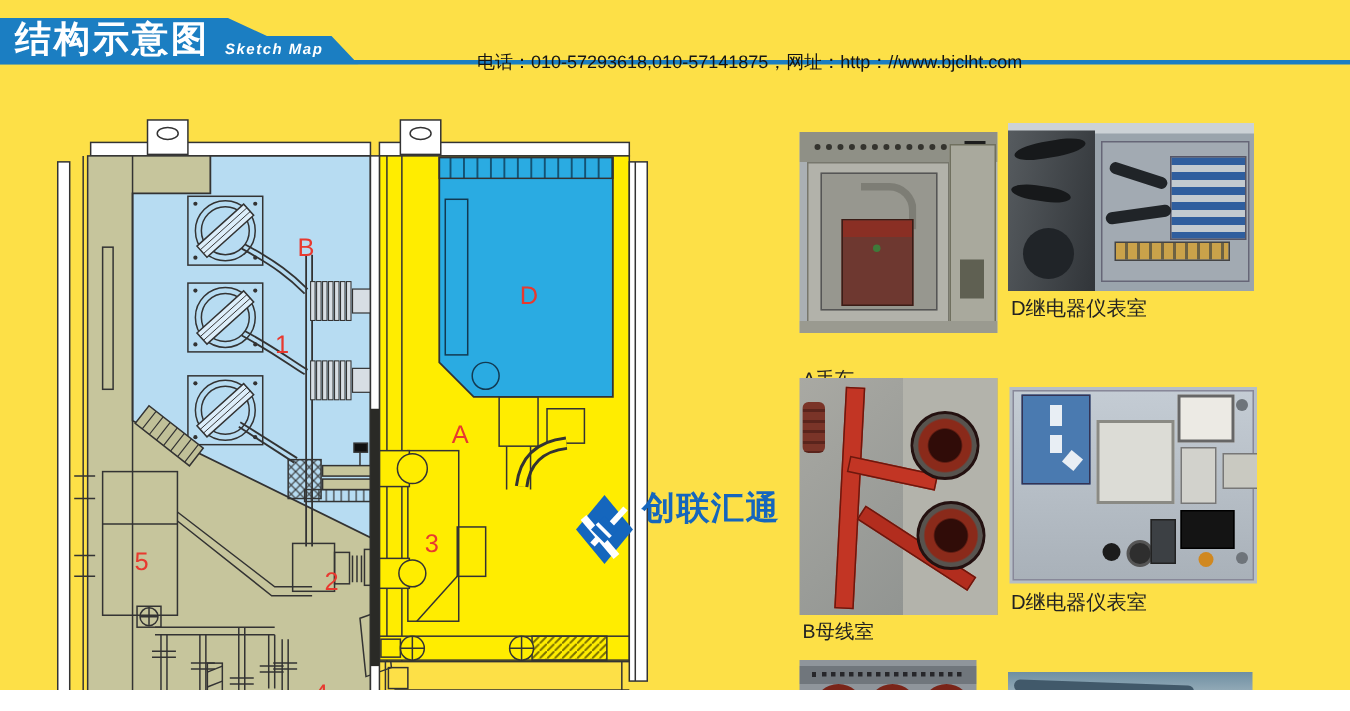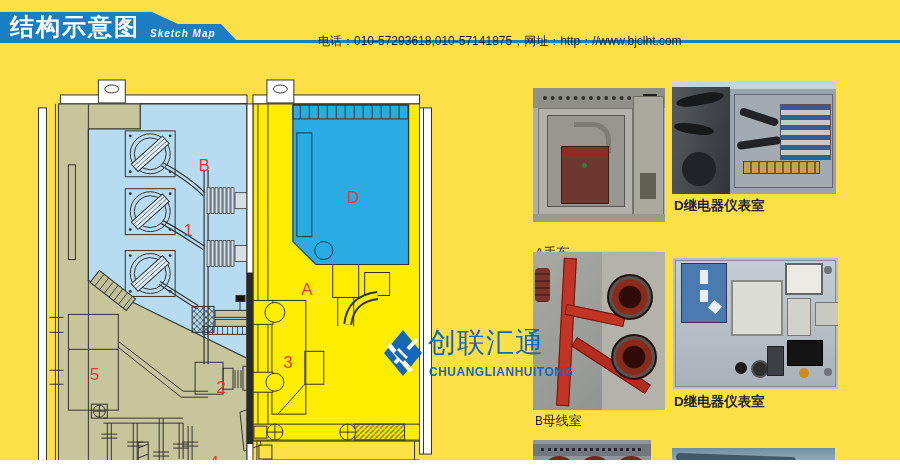--- a/index.html
+++ b/index.html
@@ -12,21 +12,21 @@
          color:#fff;font-weight:700;letter-spacing:2px;}
   .subtitle{position:absolute;left:150px;top:16px;font-size:10px;font-style:italic;
             font-weight:700;color:#fff;letter-spacing:1px;text-align:center;}
   .underline{position:absolute;left:0;top:40px;width:900px;height:3px;background:#1b7ec2;}
   .contact{position:absolute;left:318px;top:17px;font-size:12px;font-weight:400;color:#141414;margin-top:16px;}
   
   .diagram{position:absolute;left:35px;top:75px;width:400px;height:399px;}
   
   .photo{position:absolute;overflow:hidden;background:#aab0b4;}
   .cap{position:absolute;font-size:13px;color:#222;}
-  .cap.b{font-weight:700;font-size:13.5px;}
+  .cap.b{font-weight:400;font-size:13.5px;}
   
   .pa-top{position:absolute;top:0;left:0;right:0;height:20px;background:#8f9086;}
   .pa-knobs{position:absolute;top:8px;left:10px;width:96px;border-top:4px dotted #34342e;}
   .pa-disp{position:absolute;top:6px;left:110px;width:14px;height:9px;background:#1d1d1d;}
   .pa-frame{position:absolute;top:20px;left:5px;width:93px;height:106px;background:#b2b2aa;border:1px solid #77776d;}
   .pa-open{position:absolute;top:6px;left:8px;width:76px;height:90px;background:#97978f;border:1px solid #555;}
   .pa-duct{position:absolute;top:6px;left:26px;width:32px;height:26px;border:5px solid #7d7d75;
            border-bottom:none;border-left:none;border-radius:0 18px 0 0;}
   .pa-brk{position:absolute;top:30px;left:13px;width:46px;height:56px;background:#6e3830;border:1px solid #3a1c16;}
   .pa-brk-top{height:11px;background:#8a2f24;}
@@ -76,21 +76,21 @@
   .pbl{background:#8f959b;}
   .pbl-top{position:absolute;top:4px;left:0;right:0;height:12px;background:#70767c;}
   .pbl-kn{position:absolute;top:8px;left:8px;width:100px;border-top:3px dotted #26262a;}
   .pbl-c{position:absolute;top:16px;width:32px;height:30px;border-radius:50%;
          background:radial-gradient(#3c100c 0 45%,#7a2418 50% 100%);}
   .pbr{background:linear-gradient(180deg,#6e8fa2,#b9c6cd);}
   .pbr-bar{position:absolute;left:4px;top:7px;width:120px;height:8px;background:#41596a;border-radius:4px;transform:rotate(2deg);}
   
   .logo{position:absolute;left:383px;top:322px;width:200px;height:72px;z-index:6;}
   .logo-icon{position:absolute;left:0;top:7px;width:40px;height:48px;}
-  .logo-cn{position:absolute;left:45px;top:2px;font-size:28px;font-weight:400;color:#1566bd;letter-spacing:1px;}
+  .logo-cn{position:absolute;left:45px;top:2px;font-size:22px;font-weight:700;color:#1566bd;letter-spacing:1px;}
   .logo-en{position:absolute;left:46px;top:43px;font-size:12px;font-weight:700;color:#1566bd;letter-spacing:0.5px;}
 </style>
 </head>
 <body>
 
 <div id="page">
 
   <div>
     <div class="banner">
       <h1 class="title">结构示意图</h1>
@@ -311,21 +311,21 @@
 
   <div class="photo pb" style="left:533px;top:252px;width:132px;height:158px;">
     <div class="pb-wall"></div>
     <div class="pb-stub"></div>
     <div class="pb-bus-v"></div>
     <div class="pb-bus-h"></div>
     <div class="pb-bus-d"></div>
     <div class="pb-ins" style="left:74px;top:22px;"></div>
     <div class="pb-ins" style="left:78px;top:82px;"></div>
   </div>
-  <div class="cap" style="left:535px;top:412px;font-family:Liberation Mono, monospace;">B母线室</div>
+  <div class="cap" style="left:535px;top:412px;">B母线室</div>
 
   <div class="photo pdc" style="left:673px;top:258px;width:165px;height:131px;">
     <div class="pdc-door"></div>
     <div class="pdc-blue">
       <i style="left:18px;top:6px;width:8px;height:14px;"></i>
       <i style="left:18px;top:26px;width:8px;height:12px;"></i>
       <i style="left:28px;top:38px;width:10px;height:10px;transform:rotate(40deg);"></i>
     </div>
     <div class="pdc-meter"></div>
     <div class="pdc-m2"></div>
@@ -354,16 +354,15 @@
 
   <div class="logo">
     <svg class="logo-icon" viewBox="0 0 40 48">
       <path d="M20 1 L39 24 L20 47 L1 24 Z" fill="#1566bd"></path>
       <path d="M6 16 L28 42" stroke="#fff" stroke-width="5"></path>
       <path d="M12 34 L34 10" stroke="#fff" stroke-width="4"></path>
       <path d="M20 15 L29 24 L20 33 L11 24 Z" fill="#1566bd"></path>
       <path d="M15 20 L24 29" stroke="#fff" stroke-width="2.5"></path>
     </svg>
     <div class="logo-cn">创联汇通</div>
-    <div class="logo-en">CHUANGLIANHUITONG</div>
   </div>
 
 </div>
 
 </body></html>

